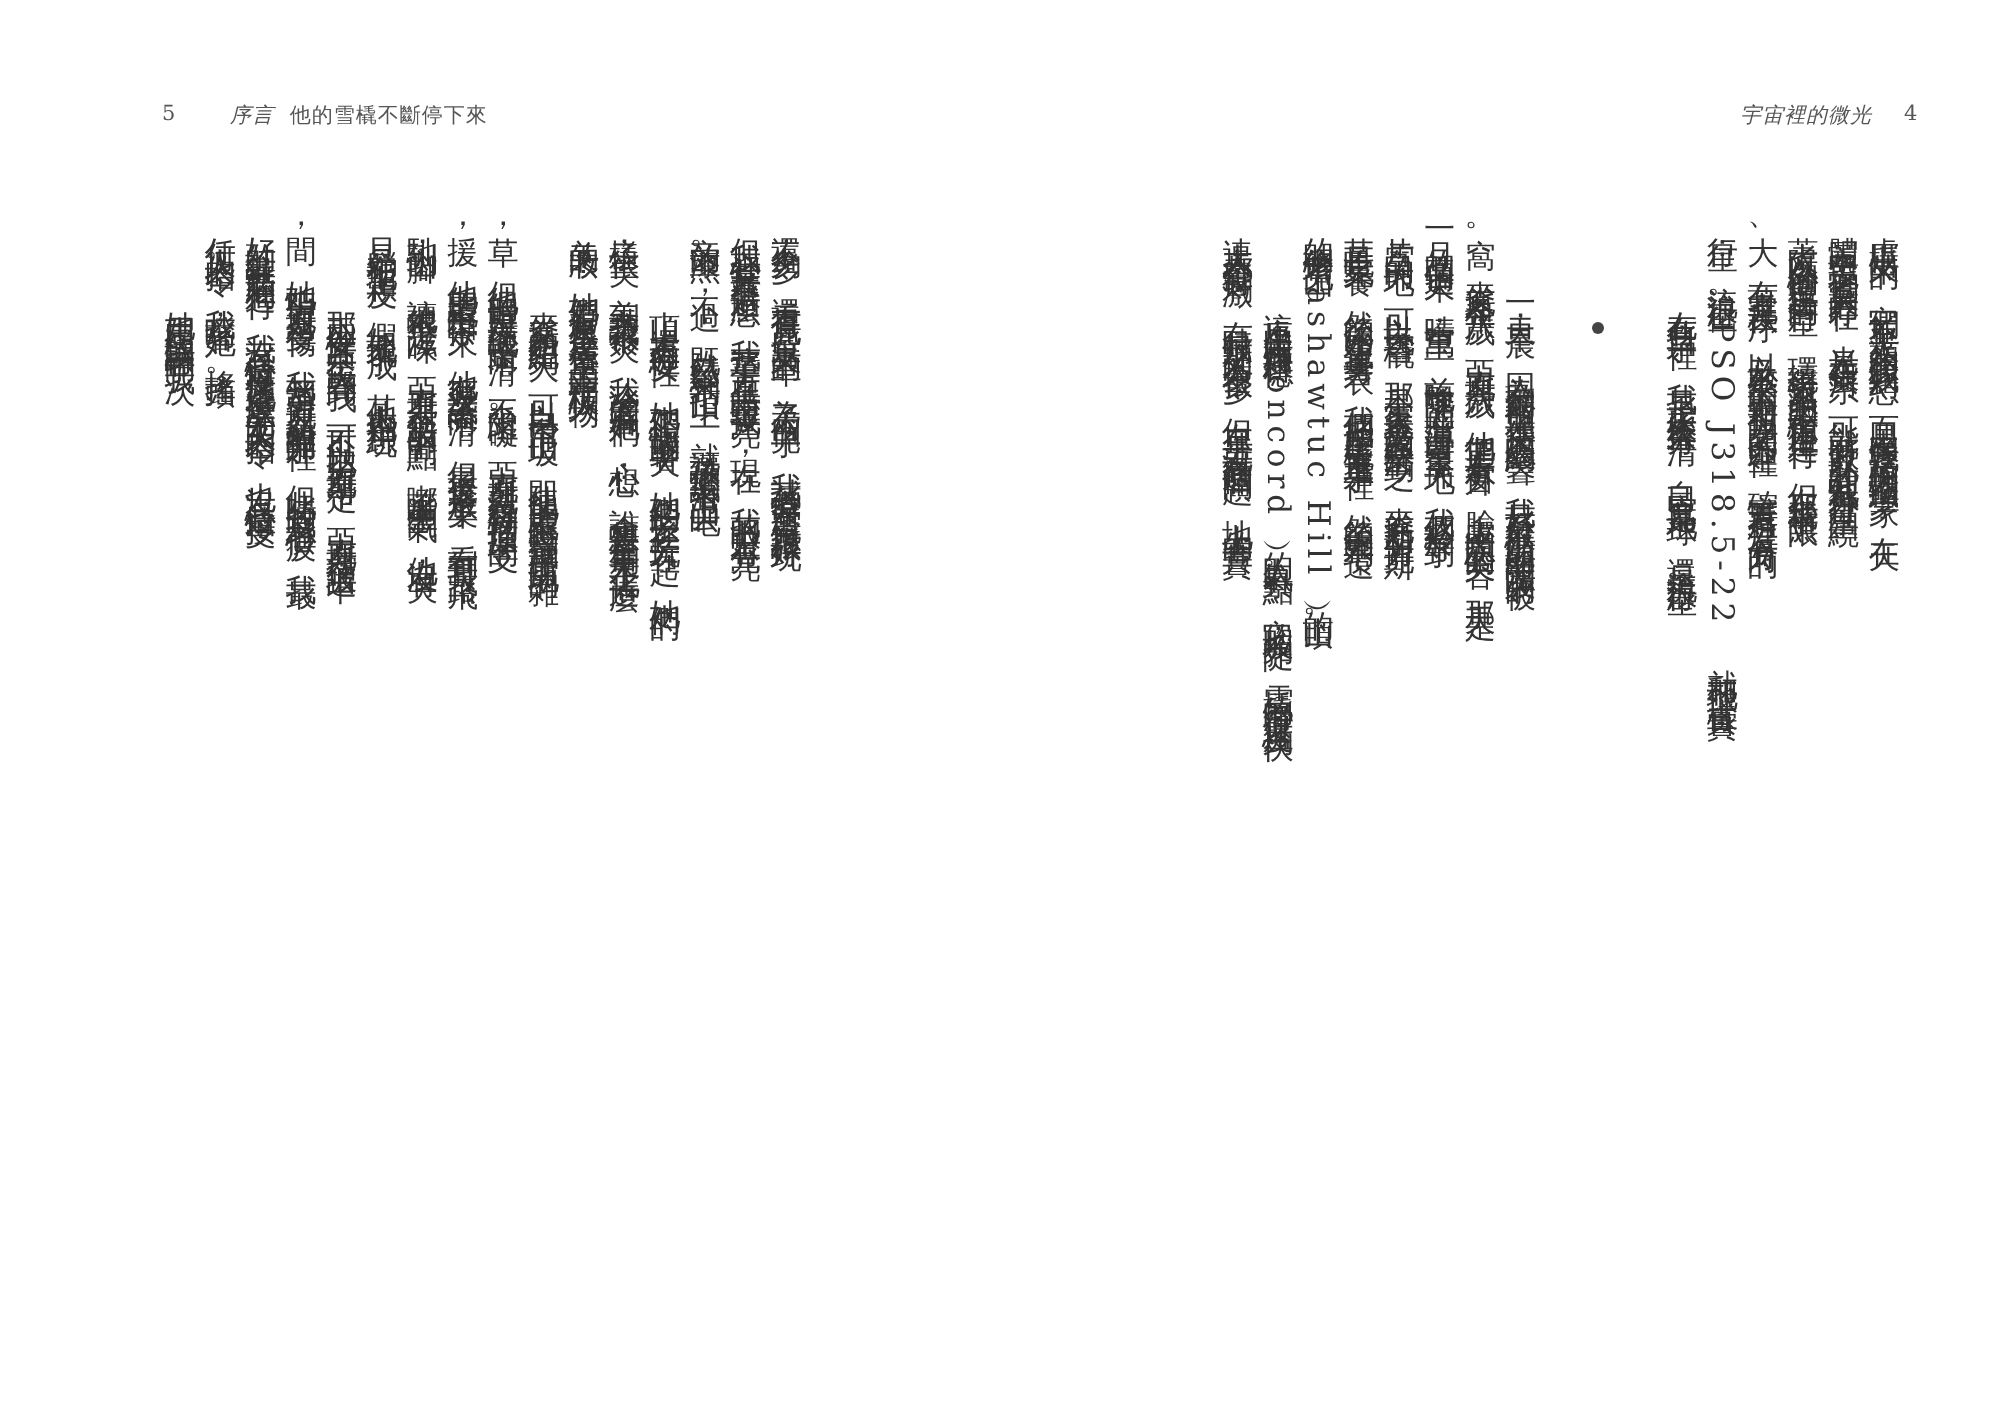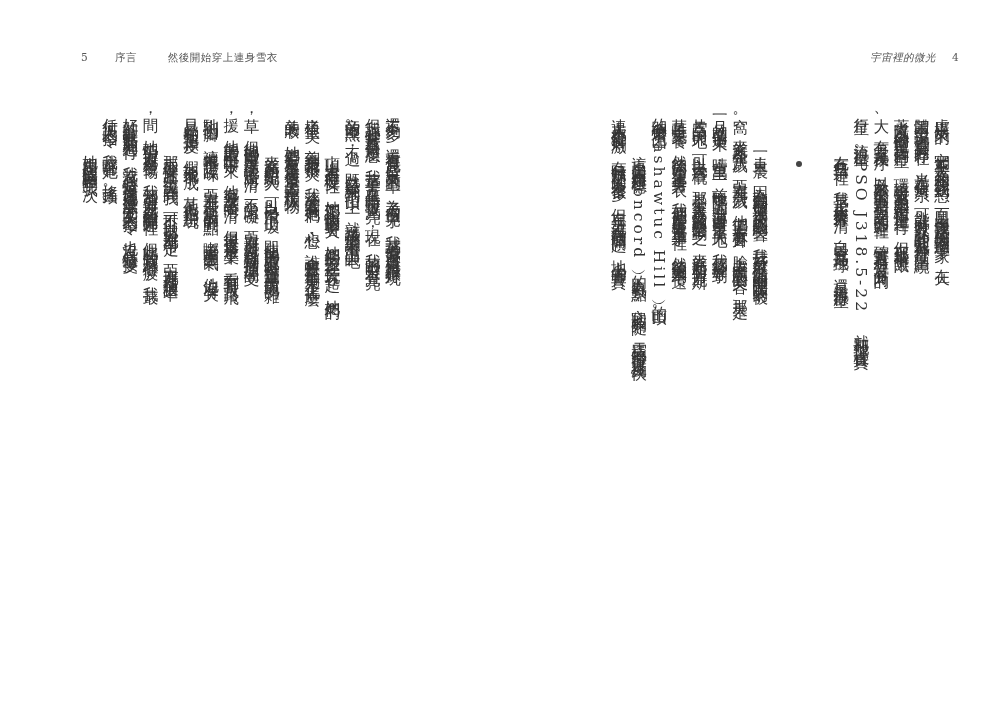--- a/index.html
+++ b/index.html
@@ -10,21 +10,21 @@
   .spread { position:absolute; inset:0; }
   .page { position:absolute; top:0; height:701px; width:500px; }
   .page-left { left:0; }
   .page-right { left:500px; }
   .running-head {
     position:absolute; top:51px; font-size:10.5px; color:#555; white-space:nowrap;
     letter-spacing:0.5px;
   }
   .page-left .folio { position:absolute; top:51px; left:81px; font-size:10.5px; color:#555; }
   .page-left .running-head { left:115px; }
-  .page-left .running-head .chap { margin-right:27px; }
+  .page-left .running-head .chap { margin-right:4px;font-style:italic; }
   .page-right .folio { position:absolute; top:51px; left:452px; font-size:10.5px; color:#555; }
   .page-right .running-head { left:370px;font-style:italic; }
   .body-text {
     position:absolute; top:106px; height:574px;
     writing-mode: vertical-rl;
     font-size:15.6px; line-height:20.2px; letter-spacing:2.95px;
     color:#333;
   }
   .page-right .body-text { right:48px; }
   .page-left .body-text { right:97px; }
@@ -40,21 +40,21 @@
 </style>
 </head>
 <body>
 
 <div class="spread">
 
   <div class="page page-left">
     <span class="folio">5</span>
     <div class="running-head">
       <span class="chap">序言</span>
-      <span>然後開始穿上連身雪衣</span>
+      <span>他的雪橇不斷停下來</span>
     </div>
     <div class="body-text">
       <span class="col">還不夠多，還看得見一些冒出來的草。為了兩個兒子，我試著假裝滑雪橇應該很好玩。</span>
       <span class="col">但我心裡其實並不這麼想。我這輩子一直在黑暗中尋找光亮；現在，我的眼中只有光亮</span>
       <span class="col">旁的漆黑。不過，既然已經來到了山頂上，就讓孩子們試著滑下山去吧。</span>
       <span class="col indent">山頂上還有兩位女性，她們正愉快的聊著天，她們的孩子在一旁玩在一起。她們的</span>
       <span class="col">樣子很美，美到讓我很不爽。我冷冷的看著她們，心想：誰會想要在星期天早上化這麼</span>
       <span class="col">美的妝？她們看起來像是廣告傳單上的幸福樣板人物。</span>
       <span class="col indent">麥克斯的年紀夠大，可以自己滑下山坡。即使他的雪橇不時會撞到露出雪地的雜</span>
       <span class="col">草，但他的體重足以讓他一路向下滑，不受阻礙。亞力克斯就沒有得到物理原理的支</span>

